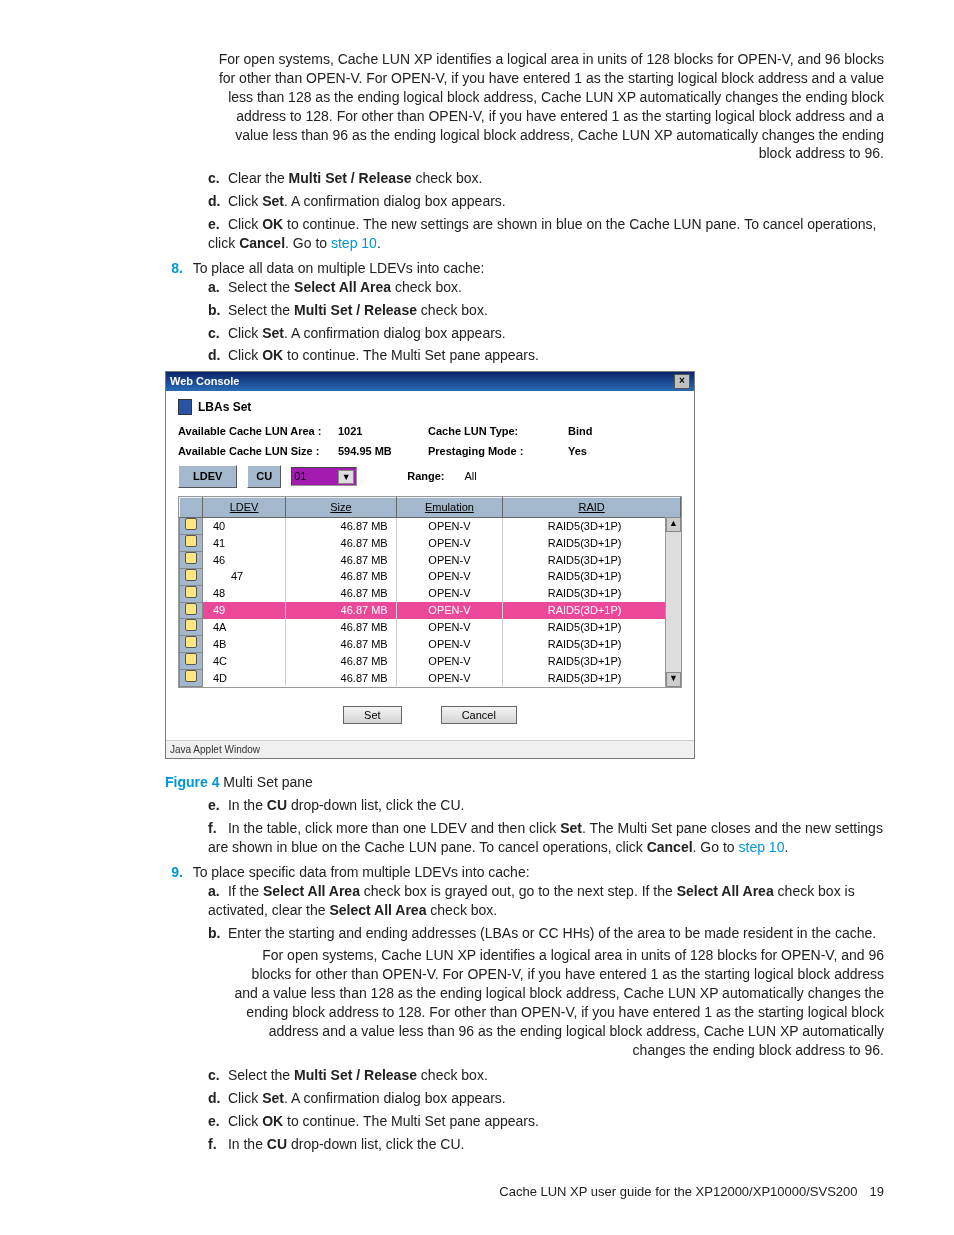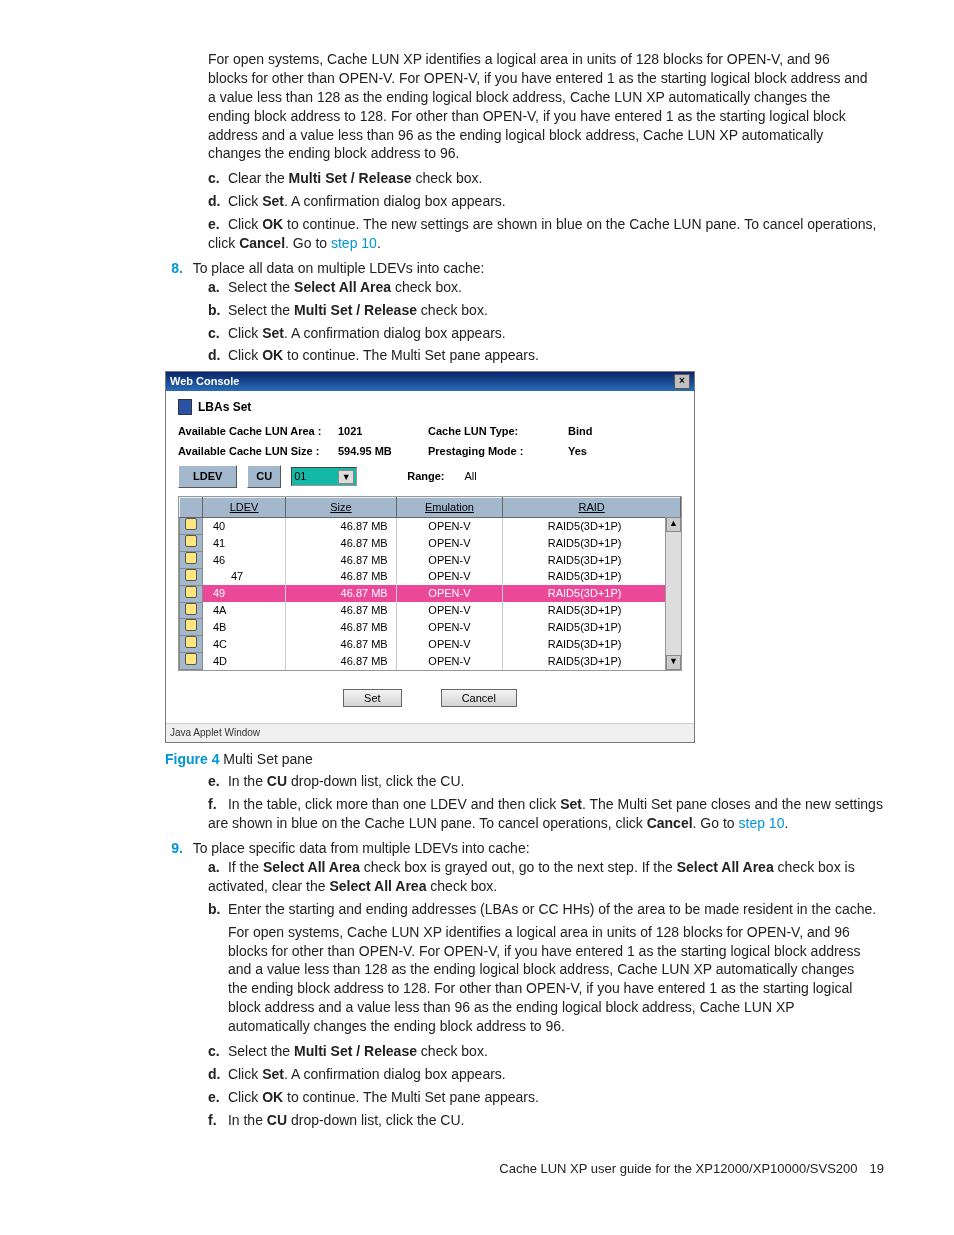--- a/index.html
+++ b/index.html
@@ -5,33 +5,33 @@
   body {
     font-family: Arial, Helvetica, sans-serif;
     font-size: 14px;
     color: #222;
     margin: 0;
     padding: 50px 70px 40px 70px;
     line-height: 1.35;
     width: 954px;
     box-sizing: border-box;
   }
-  .para { margin: 0 13px 6px 0; }
+  .para { margin: 0 0 6px 0; text-align: right; }
   .indent-body { margin-left: 138px; }
   .ol-step { margin-left: 95px; }
   .step-num { color: #0096d6; font-weight: bold; display: inline-block; width: 18px; text-align: right; margin-right: 6px; }
   .sub-list { margin-left: 138px; }
   .sub-marker { font-weight: bold; display: inline-block; width: 16px; }
   .sub-item { margin-bottom: 4px; }
   .sub-text { display: inline; }
   b { font-weight: bold; }
   .link { color: #0096d6; }
   .figure-wrap { margin-left: 95px; margin-top: 6px; margin-bottom: 4px; }
   .fig-label { color: #0096d6; font-weight: bold; }
-  .fig-caption { margin-top: 7px; }
+  .fig-caption { margin-top: 14px; }
 
   
   .win {
     width: 528px;
     border: 1px solid #7a7a7a;
     font-family: Tahoma, Arial, sans-serif;
     font-size: 11px;
     background: #fff;
     color: #000;
   }
@@ -65,21 +65,21 @@
   .ldev-row { display: flex; align-items: center; gap: 10px; margin-bottom: 8px; }
   .ldev-btn {
     background: #a3b8cc; border: 1px solid #555; border-top-color:#fff; border-left-color:#fff;
     font-size: 11px; padding: 3px 14px; font-weight: bold;
   }
   .cu-btn {
     background: #a3b8cc; border: 1px solid #555; border-top-color:#fff; border-left-color:#fff;
     font-size: 11px; padding: 3px 8px; font-weight: bold;
   }
   .cu-select {
-    border: 1px inset #999; background: #14b8a6; font-size: 11px; padding: 1px 2px;
+    border: 1px inset #999; background: #a21caf; font-size: 11px; padding: 1px 2px;
     display: inline-flex; align-items: center; width: 60px; justify-content: space-between;
   }
   .cu-arrow { border: 1px solid #888; background: #ddd; width: 14px; text-align: center; font-size: 9px; }
   .range-label { font-weight: bold; margin-left: 40px; }
 
   .tbl-wrap { border: 1px solid #999; position: relative; }
   table.grid { width: 100%; border-collapse: collapse; font-size: 11px; }
   table.grid th {
     background: #a3b8cc; border: 1px solid #666;
     border-top-color:#e6eef6; border-left-color:#e6eef6;
@@ -215,20 +215,27 @@
                 <td style="text-align:center">OPEN-V</td>
                 <td style="text-align:center;padding-right:18px">RAID5(3D+1P)</td>
               </tr>
               <tr>
                 <td class="icon-cell"><span class="ico"></span></td>
                 <td style="padding-left:28px">47</td>
                 <td style="text-align:right;padding-right:8px">46.87 MB</td>
                 <td style="text-align:center">OPEN-V</td>
                 <td style="text-align:center;padding-right:18px">RAID5(3D+1P)</td>
               </tr>
+              <tr>
+                <td class="icon-cell"><span class="ico"></span></td>
+                <td style="padding-left:10px">48</td>
+                <td style="text-align:right;padding-right:8px">46.87 MB</td>
+                <td style="text-align:center">OPEN-V</td>
+                <td style="text-align:center;padding-right:18px">RAID5(3D+1P)</td>
+              </tr>
               <tr class="sel">
                 <td class="icon-cell"><span class="ico"></span></td>
                 <td style="padding-left:10px">49</td>
                 <td style="text-align:right;padding-right:8px">46.87 MB</td>
                 <td style="text-align:center">OPEN-V</td>
                 <td style="text-align:center;padding-right:18px">RAID5(3D+1P)</td>
               </tr>
               <tr>
                 <td class="icon-cell"><span class="ico"></span></td>
                 <td style="padding-left:10px">4A</td>

